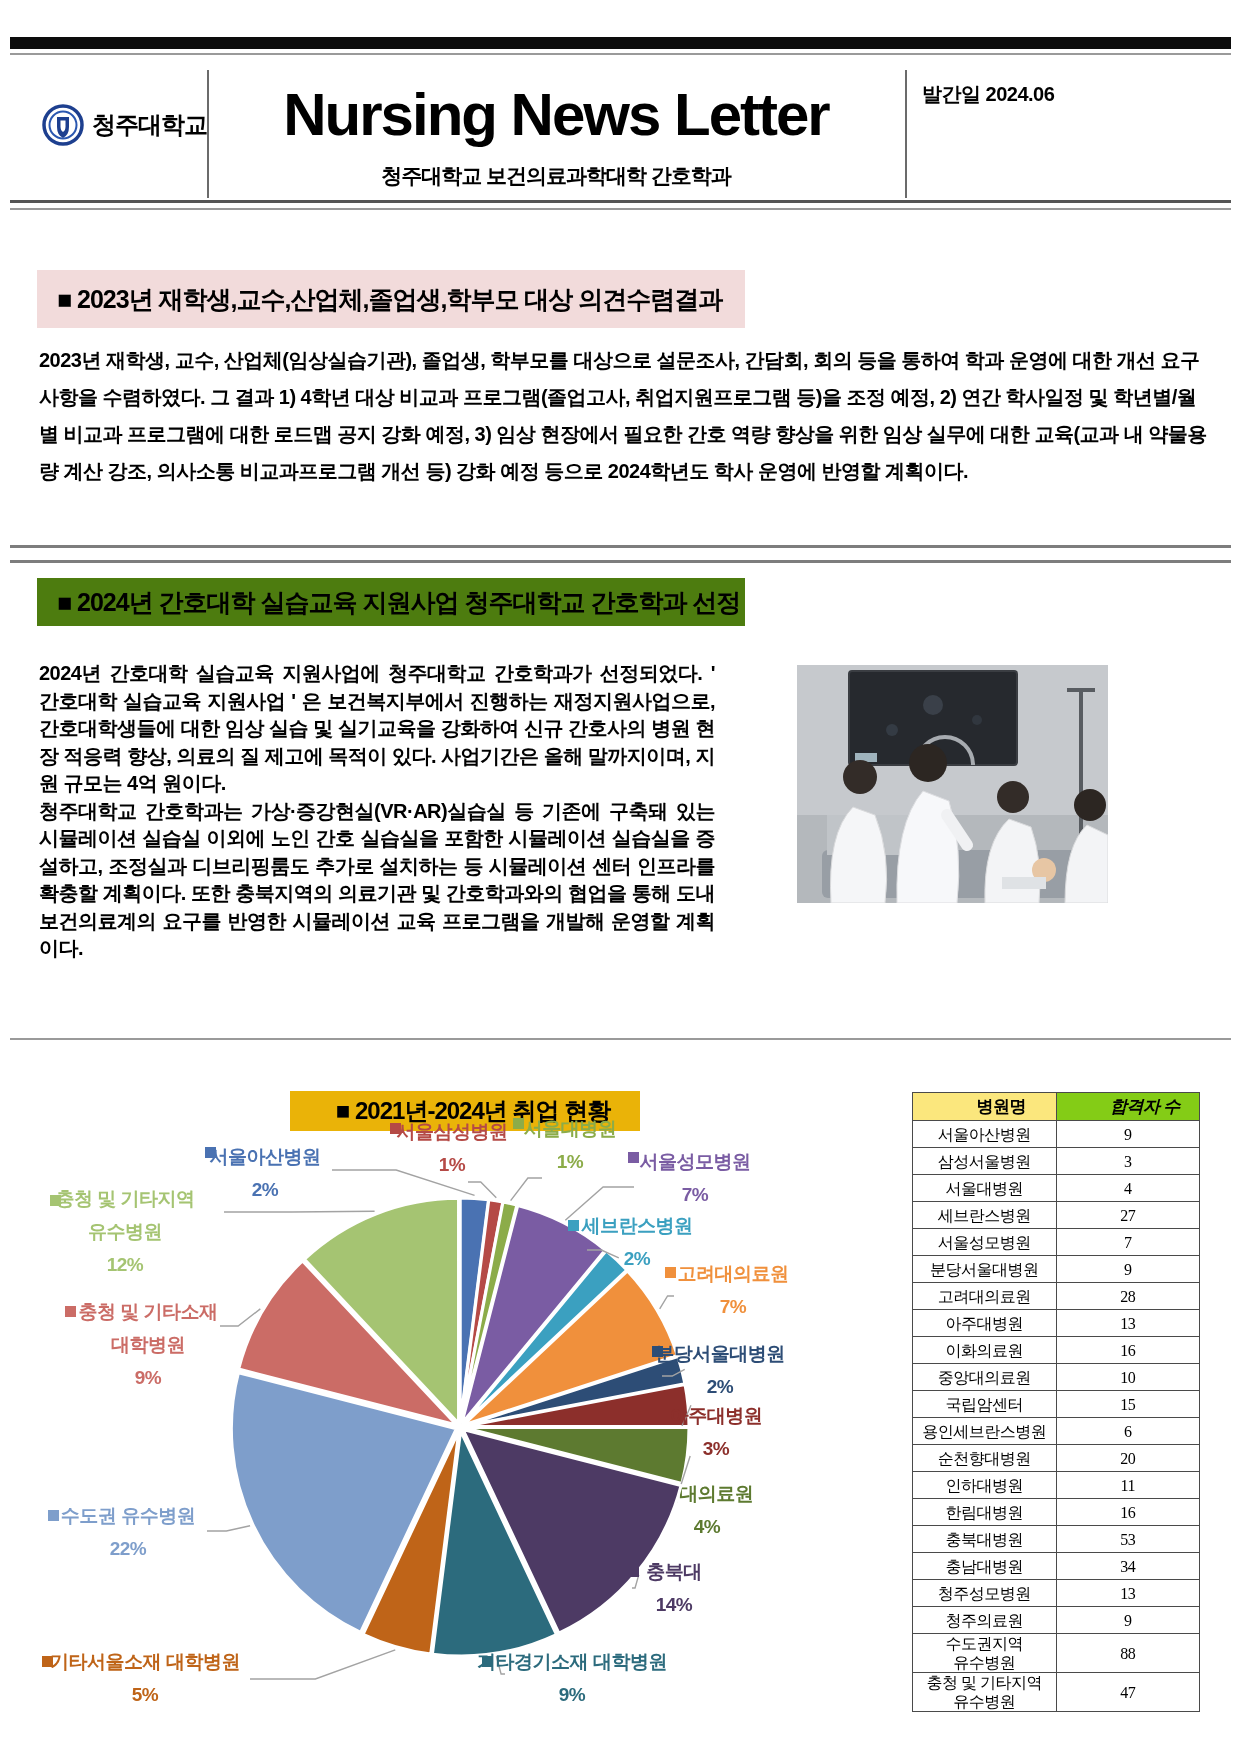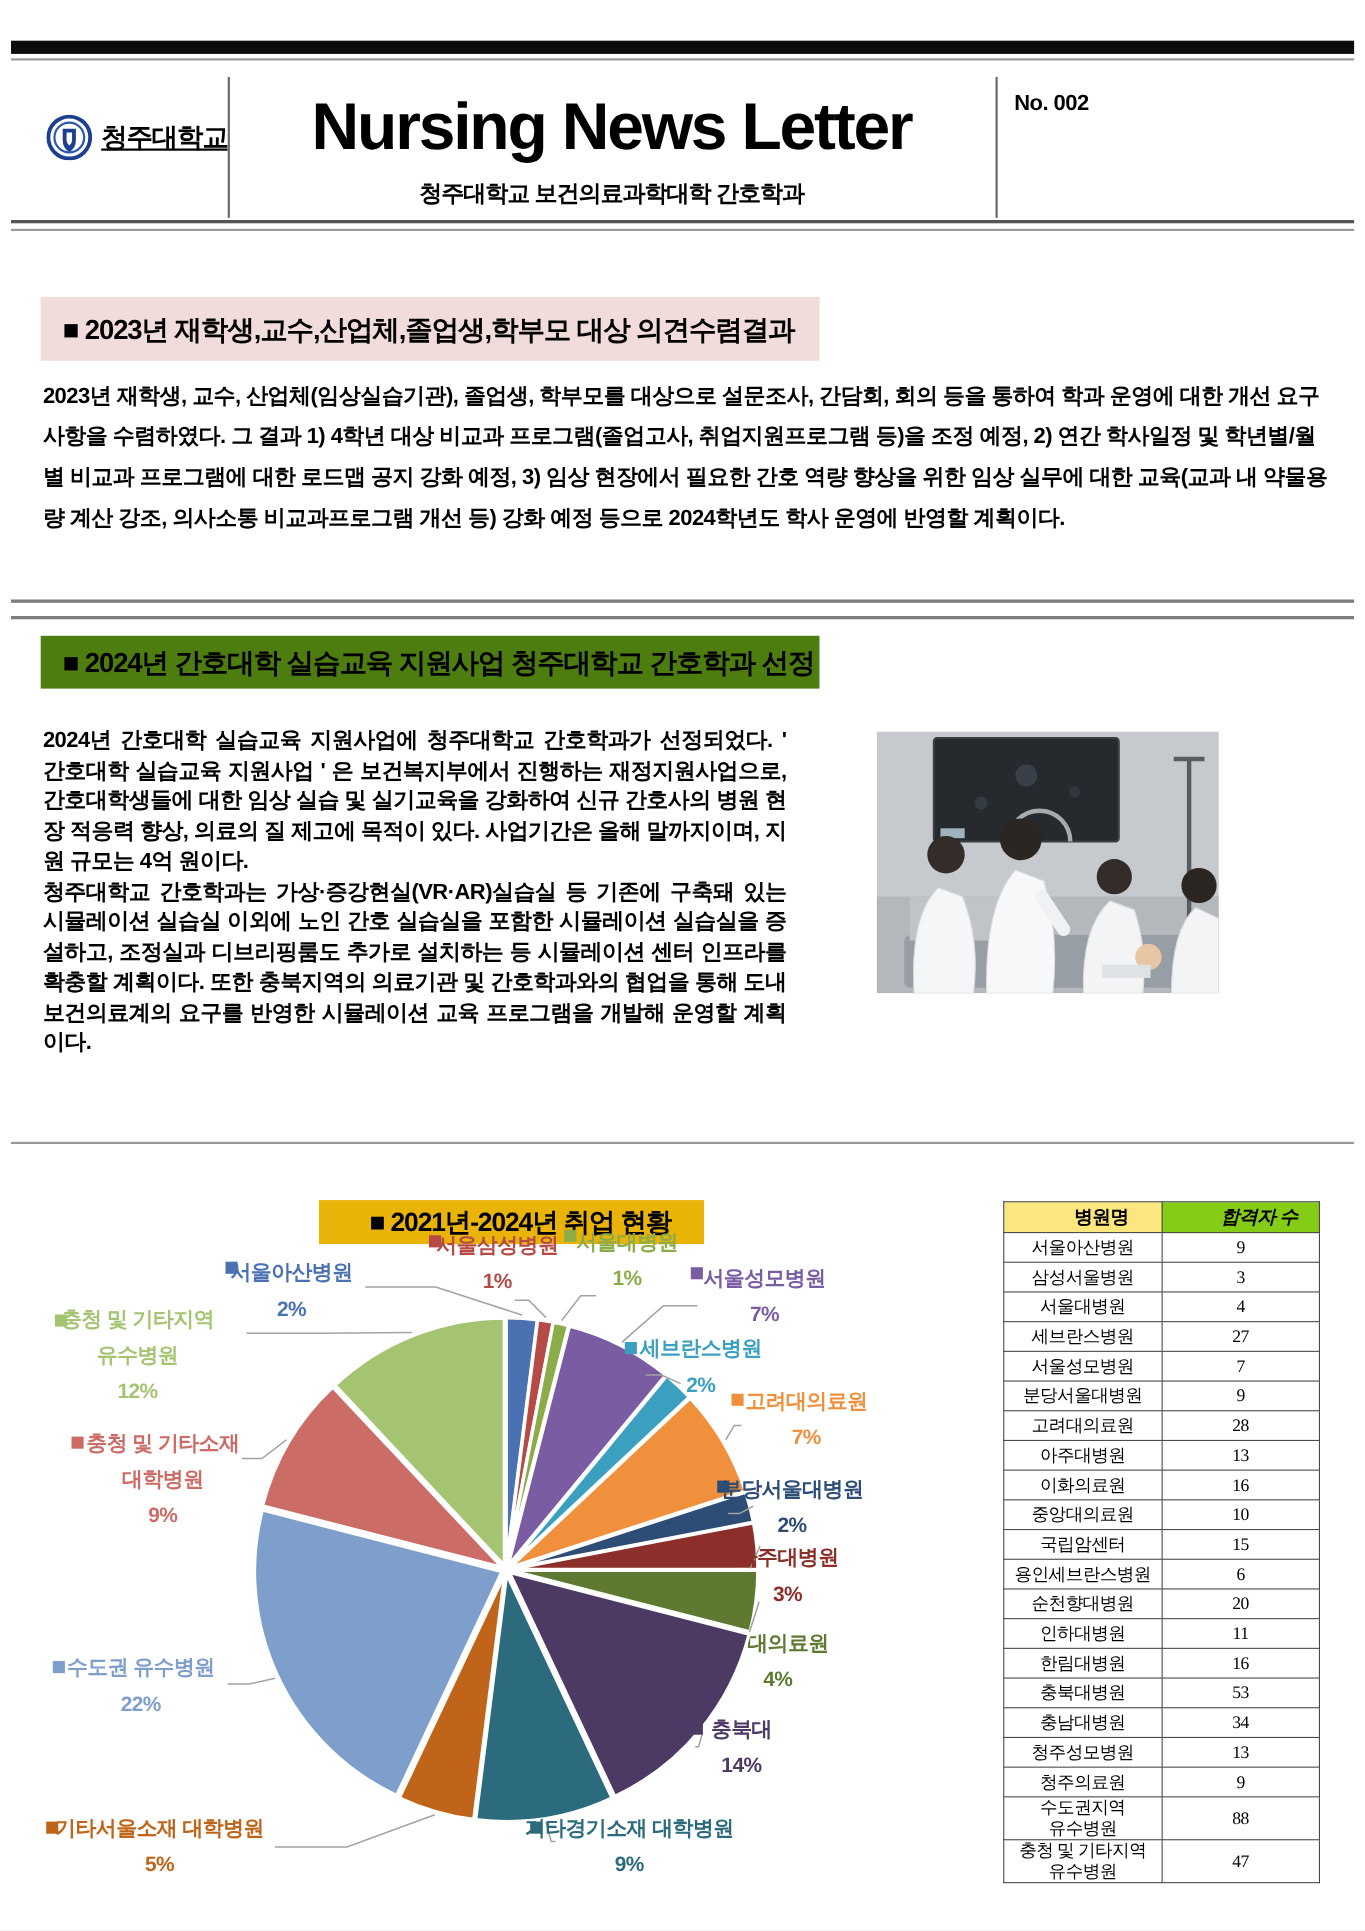--- a/index.html
+++ b/index.html
@@ -7,21 +7,21 @@
     position:relative;width:1241px;height:1755px;margin:0 auto;background:#ffffff;
     font-family:"Liberation Sans","DejaVu Sans",sans-serif;color:#000;overflow:hidden;
   }
   .abs{position:absolute;}
   
   .topbar{left:10px;top:37px;width:1221px;height:12px;background:#0c0c0c;}
   .topbar-sub{left:10px;top:53px;width:1221px;height:2px;background:#9a9a9a;}
   
   .mast-divider{width:2px;background:#6b6b6b;top:70px;height:128px;}
   .logo-wrap{left:42px;top:104px;display:flex;align-items:center;gap:8px;}
-  .logo-text{font-size:24px;font-weight:700;letter-spacing:-1px;text-decoration:underline;}
+  .logo-text{font-size:24px;font-weight:700;letter-spacing:-1px;}
   .mast-title{left:207px;top:80px;width:698px;text-align:center;font-size:60px;font-weight:900;letter-spacing:-2px;}
   .mast-sub{left:207px;top:162px;width:698px;text-align:center;font-size:21px;font-weight:700;letter-spacing:-1px;}
   .issue{left:922px;top:78px;width:300px;font-size:20px;font-weight:700;line-height:33px;letter-spacing:-0.5px;}
   .mast-bottom1{left:10px;top:200px;width:1221px;height:3px;background:#555;}
   .mast-bottom2{left:10px;top:208px;width:1221px;height:2px;background:#999;}
   
   .sec-head{height:58px;display:flex;align-items:center;font-size:25px;font-weight:800;letter-spacing:-1px;padding-left:20px;box-sizing:border-box;}
   .sec1-head{left:37px;top:270px;width:708px;background:#f2dbdb;}
   .sec2-head{left:37px;top:578px;width:708px;background:#4d7c0f;height:48px;}
   .chart-head{left:290px;top:1062px;width:350px;height:40px;background:#eab308;justify-content:center;padding-left:16px;font-size:24px;margin-top:29px;}
@@ -59,21 +59,21 @@
       <path d="M15 13 h12 v10 q0 8 -6 11 q-6 -3 -6 -11 Z" fill="#1d3f8f"></path>
       <path d="M18.5 16.5 h5 v6 q0 4 -2.5 5.5 q-2.5 -1.5 -2.5 -5.5 Z" fill="#ffffff"></path>
     </svg>
     <span class="logo-text">청주대학교</span>
   </div>
   <div class="abs mast-divider" style="left:207px;"></div>
   <div class="abs mast-divider" style="left:905px;"></div>
   <div class="abs mast-sub">청주대학교 보건의료과학대학 간호학과</div>
   <div class="abs mast-title">Nursing News Letter</div>
   <div class="abs issue">
-    <div>No. 002</div>
+    <div>발간일 2024.06</div>
   </div>
   <div class="abs mast-bottom1"></div>
   <div class="abs mast-bottom2"></div>
 
   <div class="abs sec-head sec1-head">■  2023년 재학생,교수,산업체,졸업생,학부모 대상 의견수렴결과</div>
   <div class="abs body-text sec1-body">  2023년 재학생, 교수, 산업체(임상실습기관), 졸업생, 학부모를 대상으로 설문조사, 간담회, 회의 등을 통하여 학과 운영에 대한 개선 요구사항을 수렴하였다. 그 결과 1) 4학년 대상 비교과 프로그램(졸업고사, 취업지원프로그램 등)을 조정 예정, 2) 연간 학사일정 및 학년별/월별 비교과 프로그램에 대한 로드맵 공지 강화 예정, 3) 임상 현장에서 필요한 간호 역량 향상을 위한 임상 실무에 대한 교육(교과 내 약물용량 계산 강조, 의사소통 비교과프로그램 개선 등) 강화 예정 등으로 2024학년도 학사 운영에 반영할 계획이다.</div>
 
   <div class="abs sep1a"></div>
   <div class="abs sep1b"></div>
 

